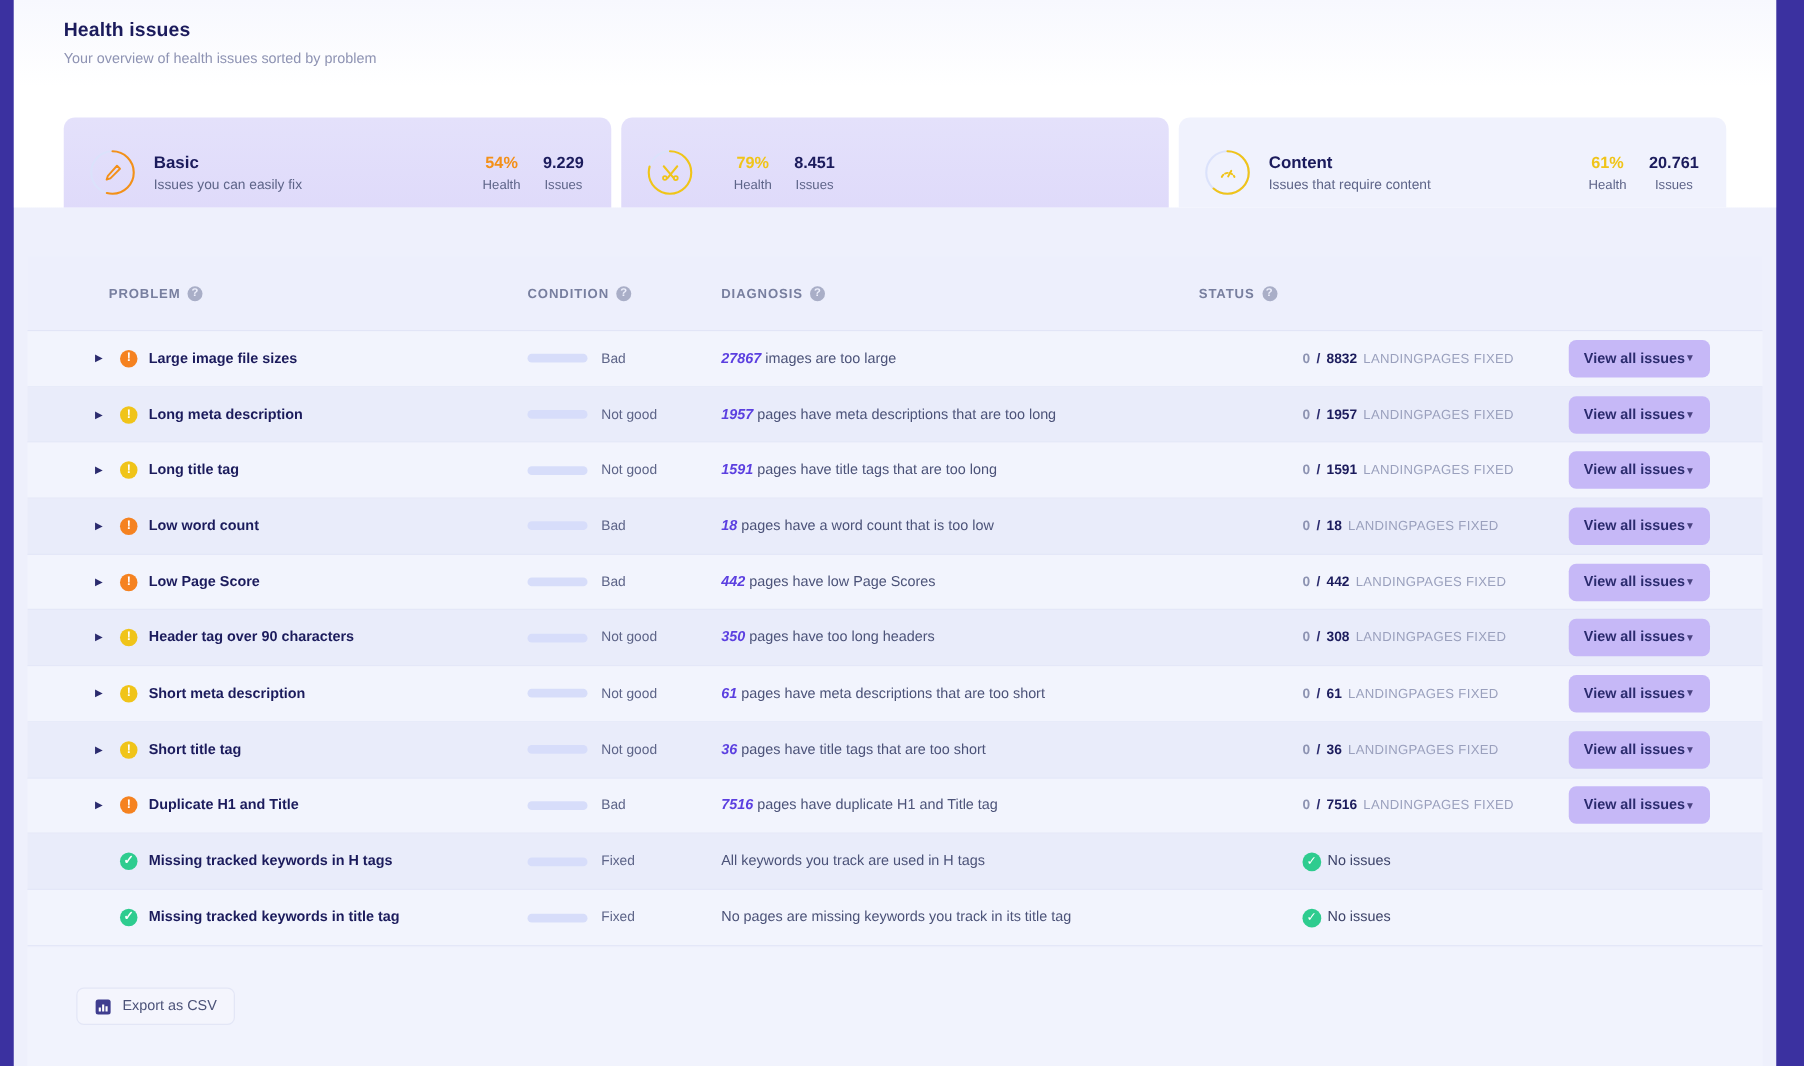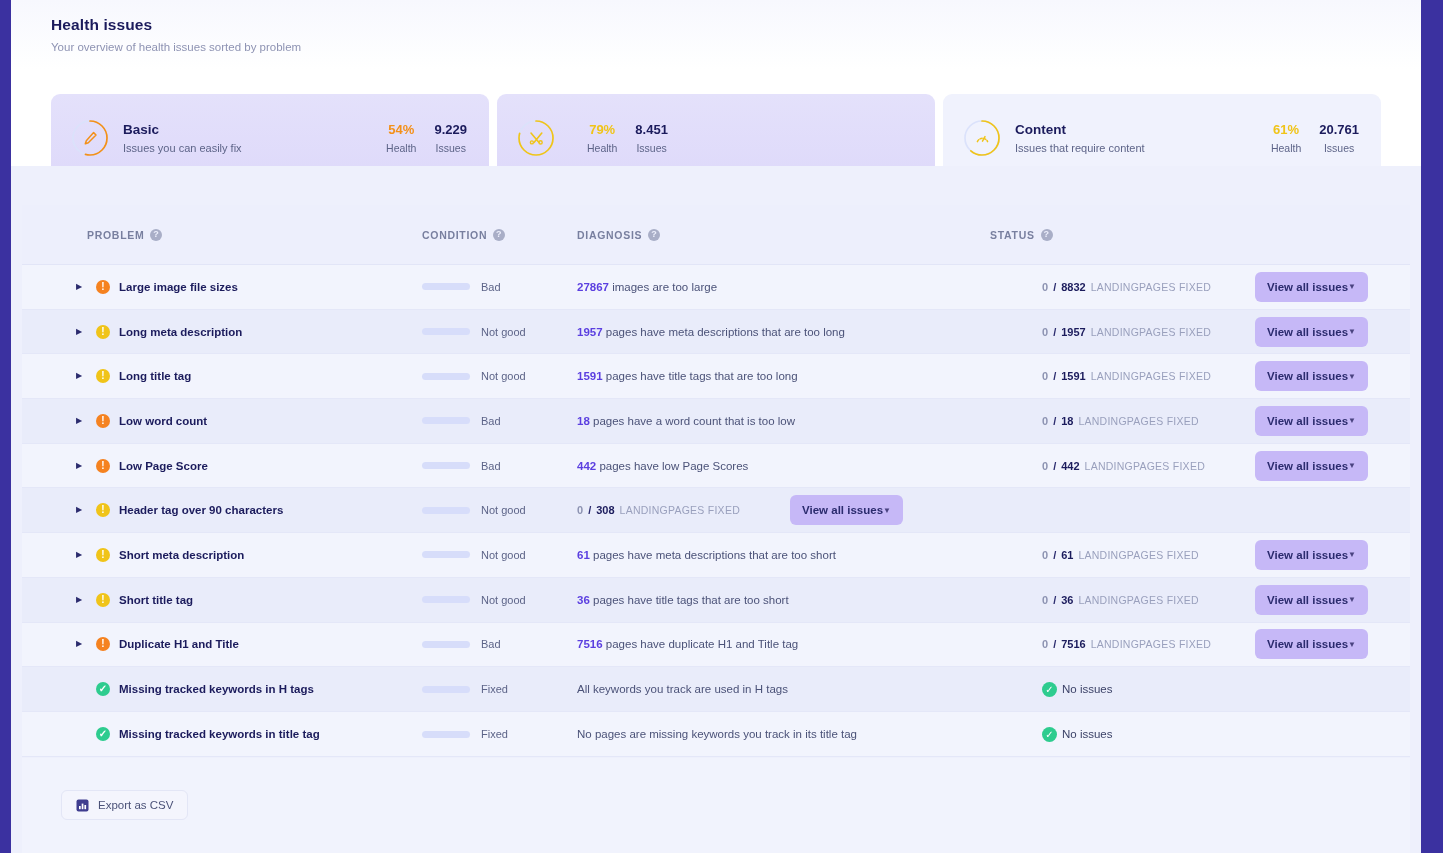--- a/index.html
+++ b/index.html
@@ -150,21 +150,21 @@
     font-weight: bold;
     display: inline-flex;
     align-items: center;
     justify-content: center;
     line-height: 1;
     flex: 0 0 12px;
   }
 
   .col-problem  { width: 400px; padding-left: 65px; }
   .col-cond     { width: 155px; }
-  .col-diag     { width: 413px; }
+  .col-diag     { width: 382px; }
   .col-status   { width: 200px; }
   .col-action   { flex: 1 1 auto; }
 
   .row {
     height: 44.7px;
     display: flex;
     align-items: center;
     border-bottom: 1px solid #e4e7f8;
   }
   .row.odd  { background: #f2f4fd; }
@@ -230,21 +230,21 @@
   .bar-notgood { background: #f0c419; }
   .bar-fixed   { background: #2ecc8f; }
   .cond-label { font-size: 11px; color: #5d6488; white-space: nowrap; }
 
   
   .cell-diag {
     width: 465px;
     font-size: 11.5px;
     color: #4b5278;
   }
-  .cell-diag b { color: #5b3fe0; font-weight: bold; }
+  .cell-diag b { color: #5b3fe0; font-weight: bold; font-style: italic; }
 
   
   .cell-status {
     width: 200px;
     font-size: 10.5px;
     color: #9aa0bd;
     display: flex;
     align-items: center;
     gap: 5px;
     white-space: nowrap;
@@ -541,20 +541,21 @@
         <div class="row even">
           <div class="cell-problem">
             <span class="expander">▶</span>
             <span class="sev-icon sev-notgood">!</span>
             <span class="problem-label">Header tag over 90 characters</span>
           </div>
           <div class="cell-cond">
             <span class="bar-track"><span class="bar-fill bar-notgood" style="width:16%"></span></span>
             <span class="cond-label">Not good</span>
           </div>
+          <div class="cell-diag"><b>350</b> <span>pages have too long headers</span></div>
           <div class="cell-status">
             <span class="st-zero">0</span>
             <span class="st-sep">/</span>
             <span class="st-total">308</span>
             <span class="st-words">LANDINGPAGES FIXED</span>
           </div>
           <div class="cell-action">
             <button class="view-btn">
               <span>View all issues</span>
               <span class="caret">▼</span>

